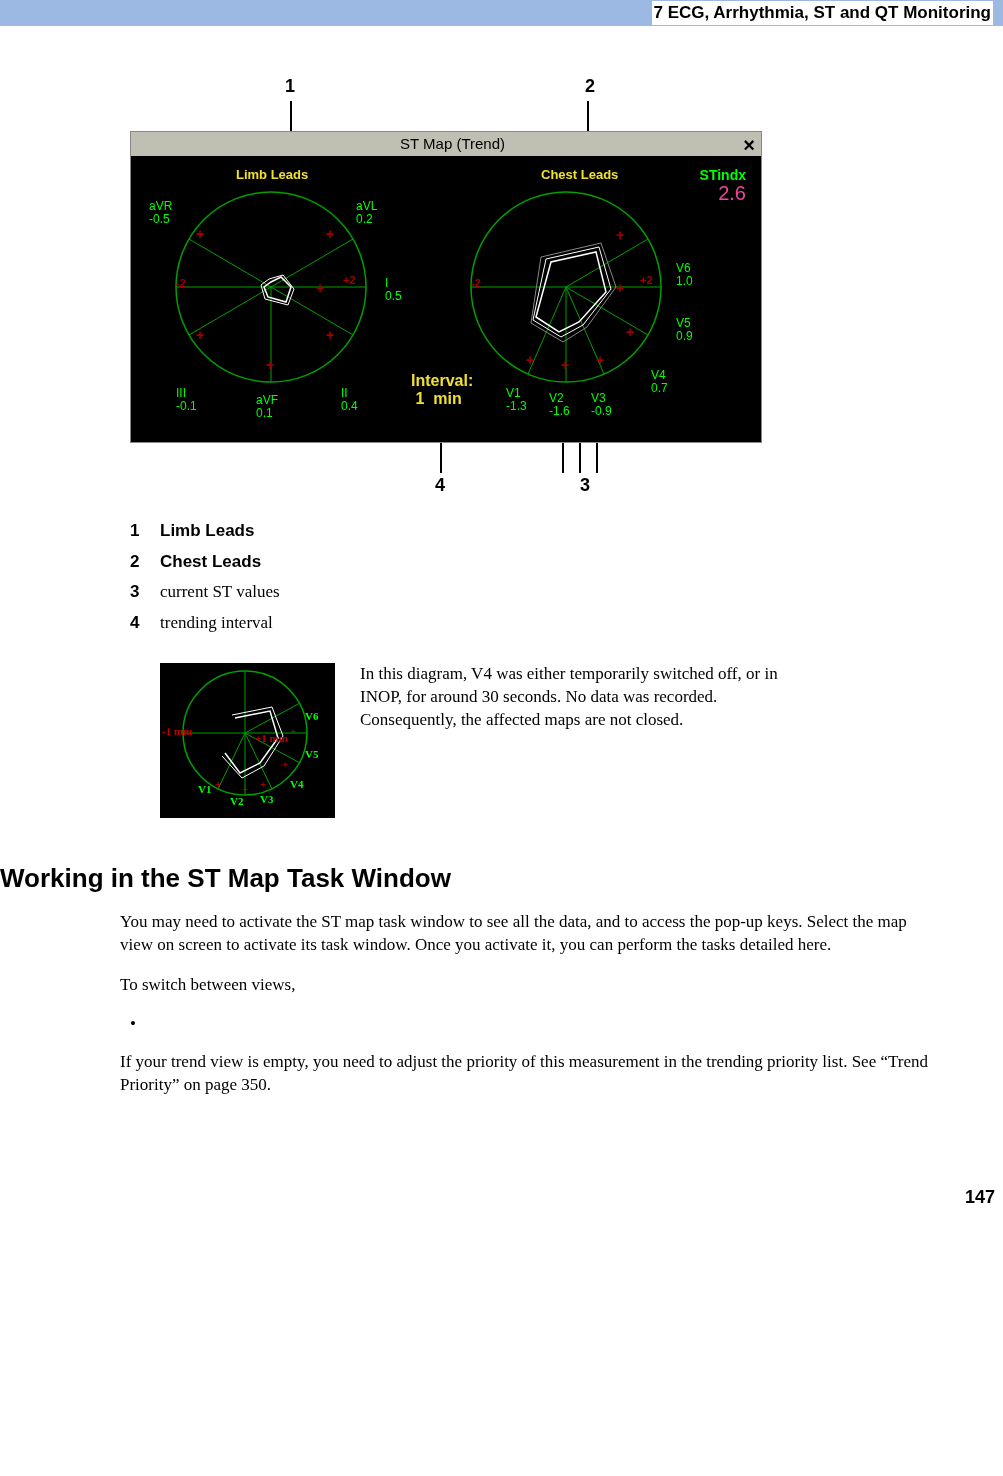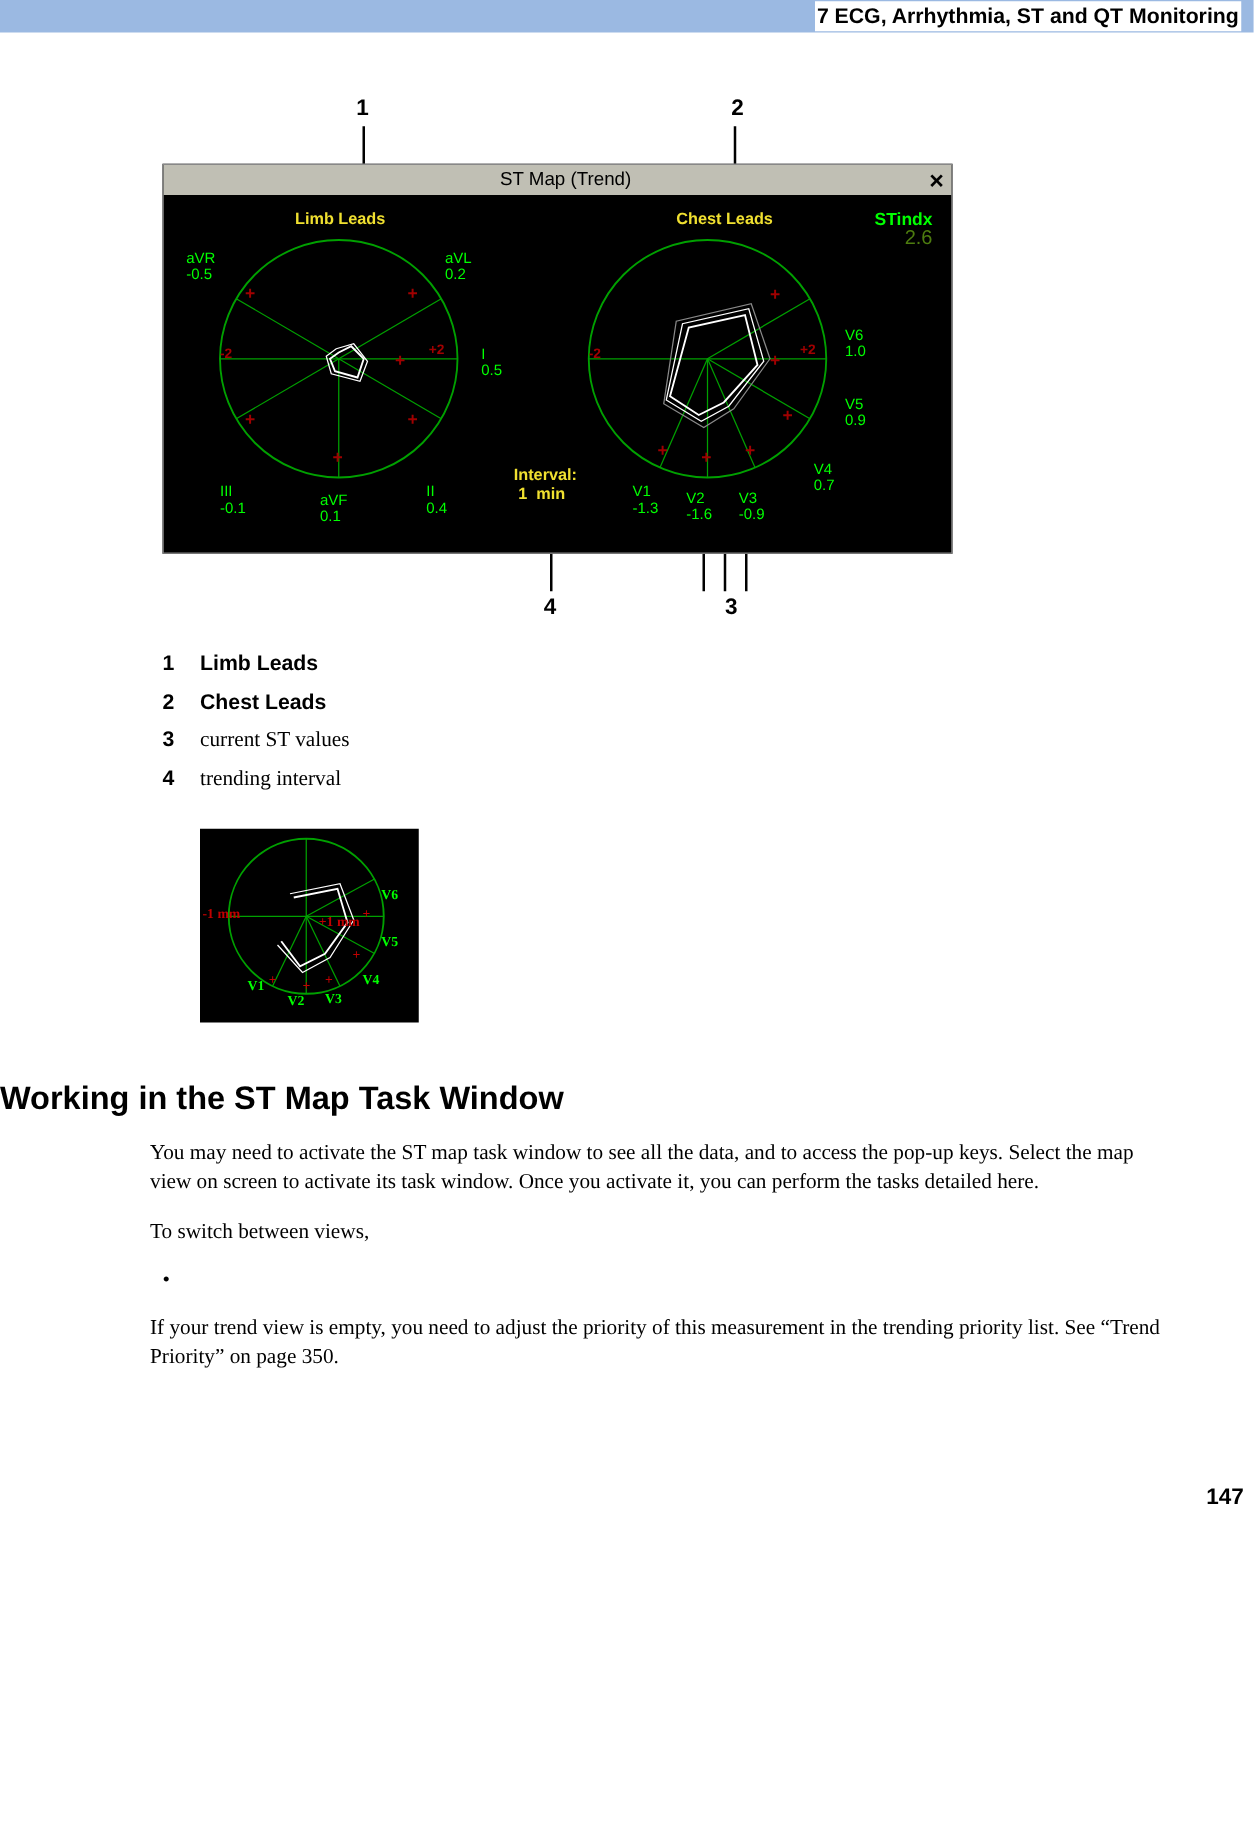--- a/index.html
+++ b/index.html
@@ -90,22 +90,22 @@
   .stindex-lbl {
     position: absolute;
     right: 15px; top: 35px;
     color: #00ff00;
     font-size: 14px;
     font-weight: bold;
   }
   .stindex-val {
     position: absolute;
     right: 15px; top: 50px;
-    color: #4d7c0f;
-    font-size: 16px;
+    color: #ec4899;
+    font-size: 20px;
   }
   .lead-lbl {
     position: absolute;
     color: #00ff00;
     font-size: 12px;
     line-height: 1.1;
     white-space: pre;
   }
   .axis-lbl {
     position: absolute;
@@ -115,21 +115,21 @@
   }
   .tick {
     position: absolute;
     color: #a00000;
     font-size: 14px;
     font-weight: bold;
   }
   .interval-lbl {
     position: absolute;
     color: #f0e030;
-    font-size: 13px;
+    font-size: 16px;
     font-weight: bold;
     white-space: pre;
     text-align: left;
   }
   svg.polar { position: absolute; }
 
   .callout-lines-bot { display: flex; }
   .callout-lines-bot .l4 { margin-left: 310px; }
   .callout-lines-bot .l3a { margin-left: 120px; }
   .callout-lines-bot .l3b { margin-left: 15px; }
@@ -377,20 +377,21 @@
       <span class="lbl" style="left:130px;top:115px">V4</span>
       <span class="lbl" style="left:100px;top:130px">V3</span>
       <span class="lbl" style="left:70px;top:132px">V2</span>
       <span class="lbl" style="left:38px;top:120px">V1</span>
       <span class="mm" style="left:55px;top:115px;color:#c00000">+</span>
       <span class="mm" style="left:82px;top:120px;color:#c00000">+</span>
       <span class="mm" style="left:100px;top:115px;color:#c00000">+</span>
       <span class="mm" style="left:122px;top:95px;color:#c00000">+</span>
       <span class="mm" style="left:130px;top:62px;color:#c00000">+</span>
     </div>
+    <div class="note-text">In this diagram, V4 was either temporarily switched off, or in INOP, for around 30 seconds. No data was recorded. Consequently, the affected maps are not closed.</div>
   </div>
 
   <h2 class="section">Working in the ST Map Task Window</h2>
   <p class="body-text">You may need to activate the ST map task window to see all the data, and to access the pop-up keys. Select the map view on screen to activate its task window. Once you activate it, you can perform the tasks detailed here.</p>
 
   <p class="body-text">To switch between views,</p>
   <div class="bullet">
     <span class="dot">•</span>
   </div>
   <p class="body-text">If your trend view is empty, you need to adjust the priority of this measurement in the trending priority list. See “Trend Priority” on page 350.</p>

